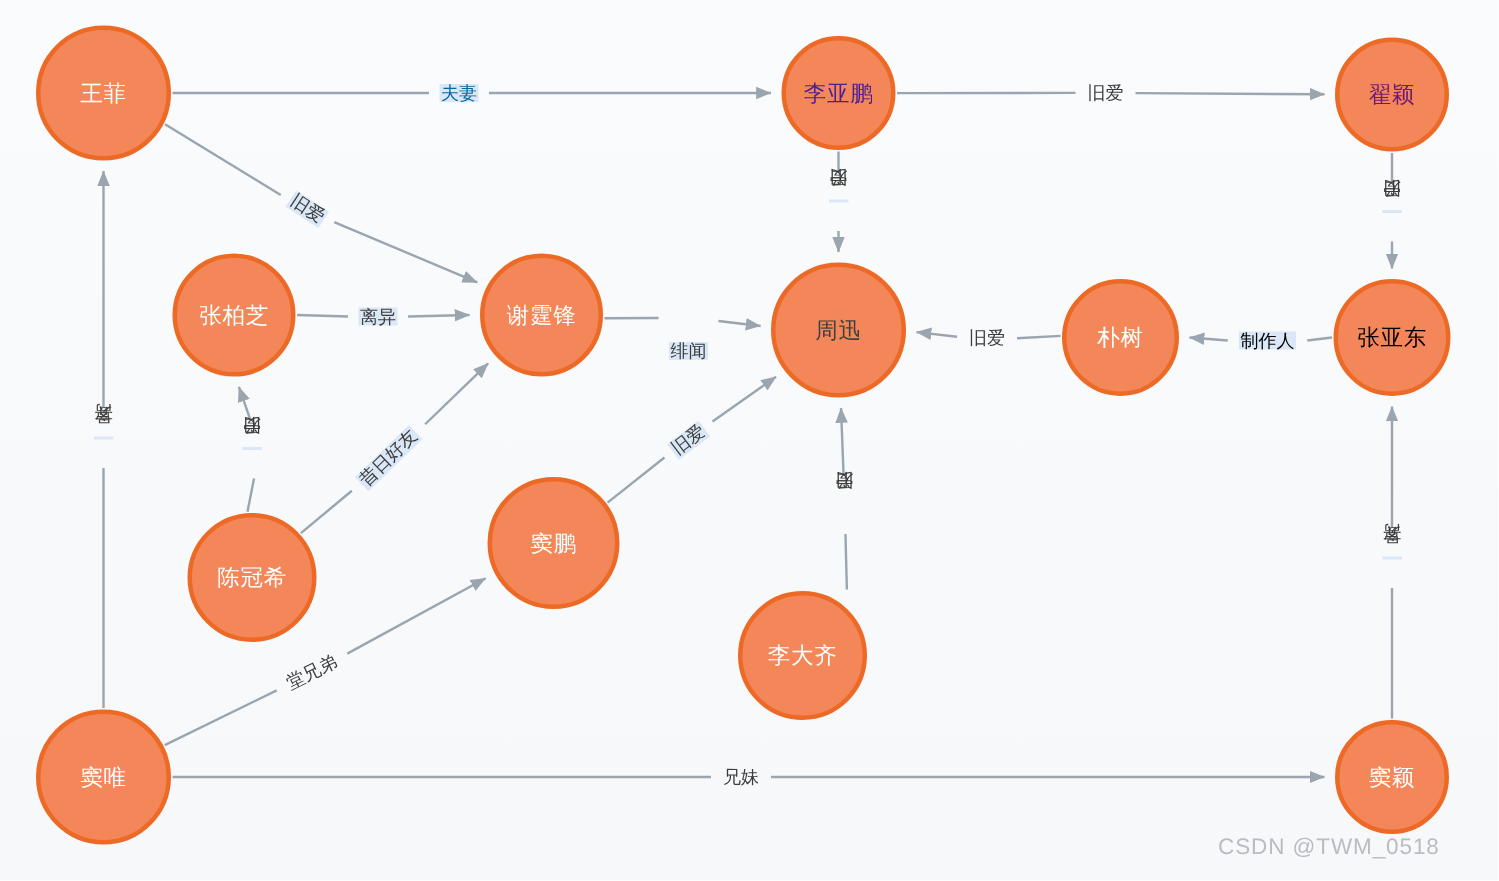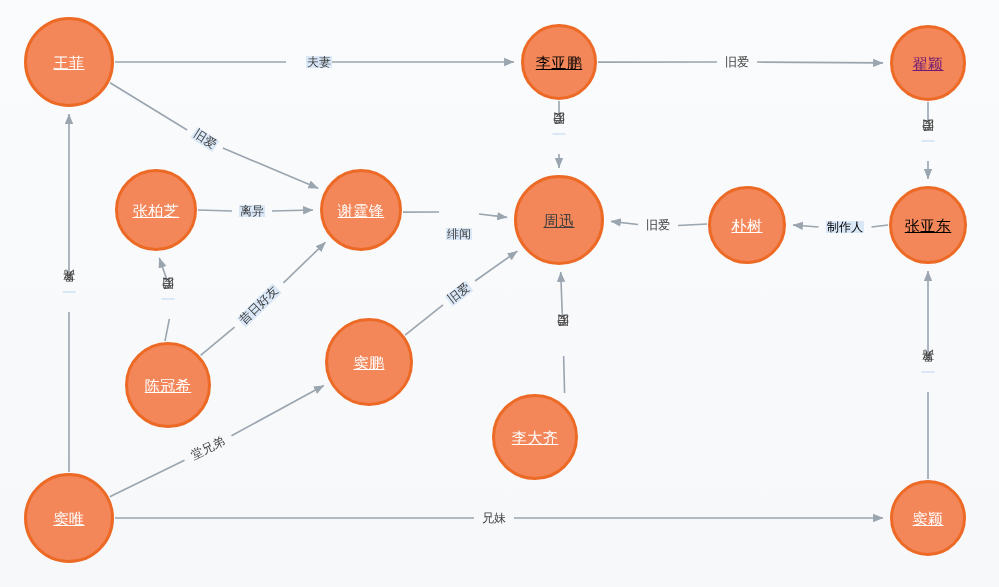--- a/index.html
+++ b/index.html
@@ -31,21 +31,20 @@
     z-index: 5;
   }
   .node-label {
     color: #ffffff;
     font-size: 15px;
     letter-spacing: 0.5px;
     white-space: nowrap;
     line-height: 1;
     text-align: center;
     user-select: none;
-    text-decoration: underline;
   }
   .edge-label {
     position: absolute;
     font-size: 12px;
     color: #3c3c3c;
     white-space: nowrap;
     line-height: 1.05;
     z-index: 8;
     transform-origin: 50% 50%;
     padding: 0 1px;
@@ -150,21 +149,21 @@
           <line x1="928" y1="352" x2="928" y2="271" stroke="#9aa5af" stroke-width="1.6" marker-end="url(#arrowhead)"></line>
         </g>
       </g>
   </svg>
 
   <div id="node-layer">
       <div class="node" style="left: 24px; top: 17px; width: 90px; height: 90px; background: rgb(243, 135, 90); border-color: rgb(236, 106, 37);">
         <span class="node-label" style="color: rgb(255, 255, 255);">王菲</span>
       </div>
       <div class="node" style="left: 521px; top: 24px; width: 76px; height: 76px; background: rgb(243, 135, 90); border-color: rgb(236, 106, 37);">
-        <span class="node-label" style="color: #000000;">李亚鹏</span>
+        <span class="node-label" style="color: #4c1d95;">李亚鹏</span>
       </div>
       <div class="node" style="left: 890px; top: 25px; width: 76px; height: 76px; background: rgb(243, 135, 90); border-color: rgb(236, 106, 37);">
         <span class="node-label" style="color: #701a75;">翟颖</span>
       </div>
       <div class="node" style="left: 115px; top: 169px; width: 82px; height: 82px; background: rgb(243, 135, 90); border-color: rgb(236, 106, 37);">
         <span class="node-label" style="color: rgb(255, 255, 255);">张柏芝</span>
       </div>
       <div class="node" style="left: 320px; top: 169px; width: 82px; height: 82px; background: rgb(243, 135, 90); border-color: rgb(236, 106, 37);">
         <span class="node-label" style="color: rgb(255, 255, 255);">谢霆锋</span>
       </div>
@@ -187,33 +186,34 @@
         <span class="node-label" style="color: rgb(255, 255, 255);">李大齐</span>
       </div>
       <div class="node" style="left: 24px; top: 473px; width: 90px; height: 90px; background: rgb(243, 135, 90); border-color: rgb(236, 106, 37);">
         <span class="node-label" style="color: rgb(255, 255, 255);">窦唯</span>
       </div>
       <div class="node" style="left: 890px; top: 480px; width: 76px; height: 76px; background: rgb(243, 135, 90); border-color: rgb(236, 106, 37);">
         <span class="node-label" style="color: rgb(255, 255, 255);">窦颖</span>
       </div>
     </div>
   <div id="label-layer">
-      <div class="edge-label hl" style="color: #404040; background: rgb(217, 231, 247); left: 306px; top: 55.5px;">夫妻</div>
+      <div class="edge-label hl" style="color: #0369a1; background: rgb(217, 231, 247); left: 293px; top: 55.5px;">夫妻</div>
       <div class="edge-label" style="color: rgb(60, 60, 60); left: 724px; top: 55.5px;">旧爱</div>
       <div class="edge-label hl" style="color: rgb(60, 60, 60); background: rgb(217, 231, 247); left: 192px; top: 132.5px; transform: rotate(33deg);">旧爱</div>
       <div class="edge-label hl vert" style="color: rgb(60, 60, 60); background: rgb(217, 231, 247); left: 552.5px; top: 133px; transform: rotate(180deg);">旧爱</div>
       <div class="edge-label hl vert" style="color: rgb(60, 60, 60); background: rgb(217, 231, 247); left: 921.5px; top: 140px; transform: rotate(180deg);">旧爱</div>
       <div class="edge-label hl" style="color: rgb(60, 60, 60); background: rgb(217, 231, 247); left: 239px; top: 204.5px;">离异</div>
       <div class="edge-label hl" style="color: rgb(60, 60, 60); background: rgb(217, 231, 247); left: 446px; top: 206.5px; margin-top: 21px;">绯闻</div>
       <div class="edge-label" style="color: rgb(60, 60, 60); left: 645px; top: 218.5px;">旧爱</div>
       <div class="edge-label hl" style="color: #000000; background: rgb(217, 231, 247); left: 826px; top: 220.5px;">制作人</div>
       <div class="edge-label hl vert" style="color: rgb(60, 60, 60); background: rgb(217, 231, 247); left: 62.5px; top: 291px; transform: rotate(180deg);">离异</div>
       <div class="edge-label hl vert" style="color: rgb(60, 60, 60); background: rgb(217, 231, 247); left: 161.5px; top: 298px; transform: rotate(180deg);">旧爱</div>
       <div class="edge-label hl" style="color: rgb(60, 60, 60); background: rgb(217, 231, 247); left: 234px; top: 298.5px; transform: rotate(-44deg);">昔日好友</div>
       <div class="edge-label hl" style="color: rgb(60, 60, 60); background: rgb(217, 231, 247); left: 446px; top: 286.5px; transform: rotate(-37deg);">旧爱</div>
       <div class="edge-label vert" style="color: rgb(60, 60, 60); left: 556.5px; top: 335px; transform: rotate(180deg);">旧爱</div>
       <div class="edge-label" style="color: rgb(60, 60, 60); left: 189px; top: 441.5px; transform: rotate(-26deg);">堂兄弟</div>
       <div class="edge-label" style="color: rgb(60, 60, 60); left: 481px; top: 511.5px;">兄妹</div>
       <div class="edge-label hl vert" style="color: rgb(60, 60, 60); background: rgb(217, 231, 247); left: 921.5px; top: 371px; transform: rotate(180deg);">离异</div>
     </div>
 
+  <div id="watermark" style="left: 812px; top: 556px; color: rgb(185, 188, 194);">CSDN @TWM_0518</div>
 
 </div>
 
 </body></html>

